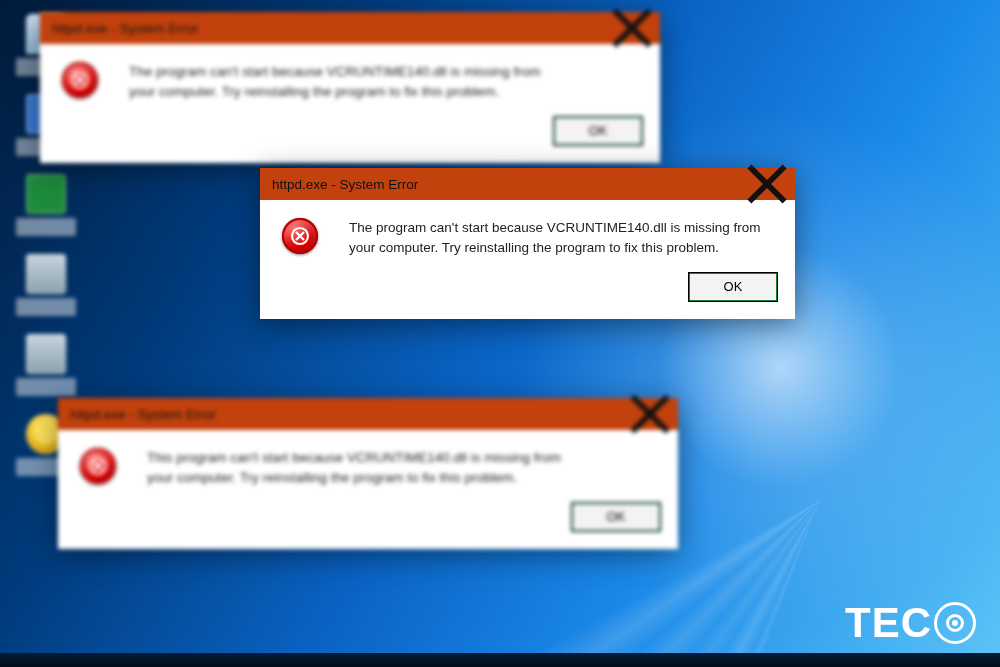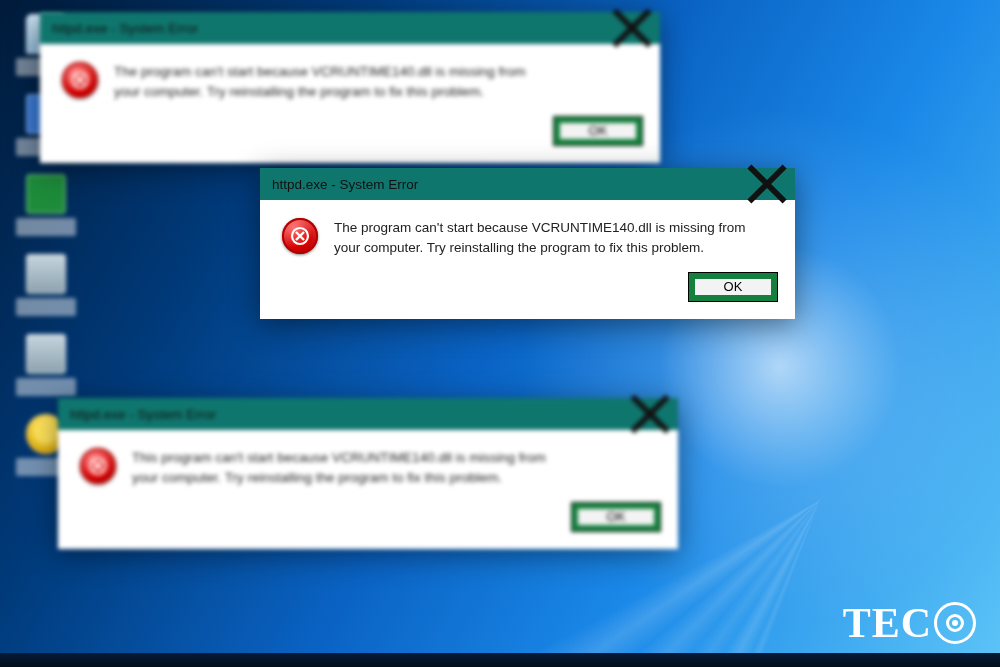--- a/index.html
+++ b/index.html
@@ -40,52 +40,52 @@
   .dicon.yellow .glyph { background:radial-gradient(circle at 50% 40%, #ffe35a 35%, #d9a300 70%); border-radius:50%; }
   .dicon .lbl { margin-top:4px; width:60px; height:18px; background:rgba(255,255,255,0.45); border-radius:2px; }
 
   
   .dialog {
     position:absolute; background:#fff; box-shadow: 0 6px 28px rgba(0,0,0,0.45);
   }
   .dialog.blur { filter: blur(2.2px); }
   .titlebar {
     height:32px; display:flex; align-items:center; justify-content:space-between;
-    padding:0 6px 0 12px; background:#0f766e; font-size:13.5px; color:#111;
+    padding:0 6px 0 12px; background:#c2410c; font-size:13.5px; color:#111;
   }
   .titlebar .title { white-space:nowrap; }
   .closebtn {
     width:44px; height:28px; display:flex; align-items:center; justify-content:center;
     font-size:15px; color:#111; cursor:pointer;
   }
   .body {
-    padding:18px 22px 14px 22px; display:flex; align-items:flex-start; gap:16px;
+    padding:18px 22px 14px 22px; display:flex; align-items:flex-start; gap:31px;
     font-size:13.5px; line-height:1.5; color:#222;
   }
   .erricon {
     width:36px; height:36px; flex:0 0 36px; border-radius:50%;
     background: radial-gradient(circle at 35% 30%, #ff6b6b 0%, #d80000 55%, #8e0000 100%);
     box-shadow: 0 1px 3px rgba(0,0,0,0.5), inset 0 0 0 2px #b00000, inset 0 6px 10px rgba(255,255,255,0.25);
     display:flex; align-items:center; justify-content:center; color:#fff; font-weight:bold;
   }
   .erricon svg { width:20px; height:20px; }
   .msg { max-width:430px; }
   .footer {
     display:flex; justify-content:flex-end; padding:0 18px 18px 18px;
   }
   .okbtn {
-    min-width:88px; height:28px; border:6px solid #15803d; background:#f3f3f3;
+    min-width:88px; height:28px; border:1px solid #15803d; background:#f3f3f3;
     font-size:13px; cursor:pointer; box-shadow: 0 0 0 1px #000;
   }
 
   
   .watermark {
     position:absolute; right:22px; bottom:20px; display:flex; align-items:center;
     color:#fff; font-weight:400; letter-spacing:1px;
-    font-family: Liberation Serif, serif;
+    font-family: Liberation Sans, sans-serif;
     margin-left: 8px;
   }
   .watermark .t1 { font-size:42px; font-weight:300; }
   .watermark .t1 b { font-weight:800; }
   .watermark .ring {
     width:42px; height:42px; border:3px solid #fff; border-radius:50%;
     margin:0 2px; display:flex; align-items:center; justify-content:center;
   }
   .watermark .ring .inner {
     width:18px; height:18px; border:3px solid #fff; border-radius:50%;

